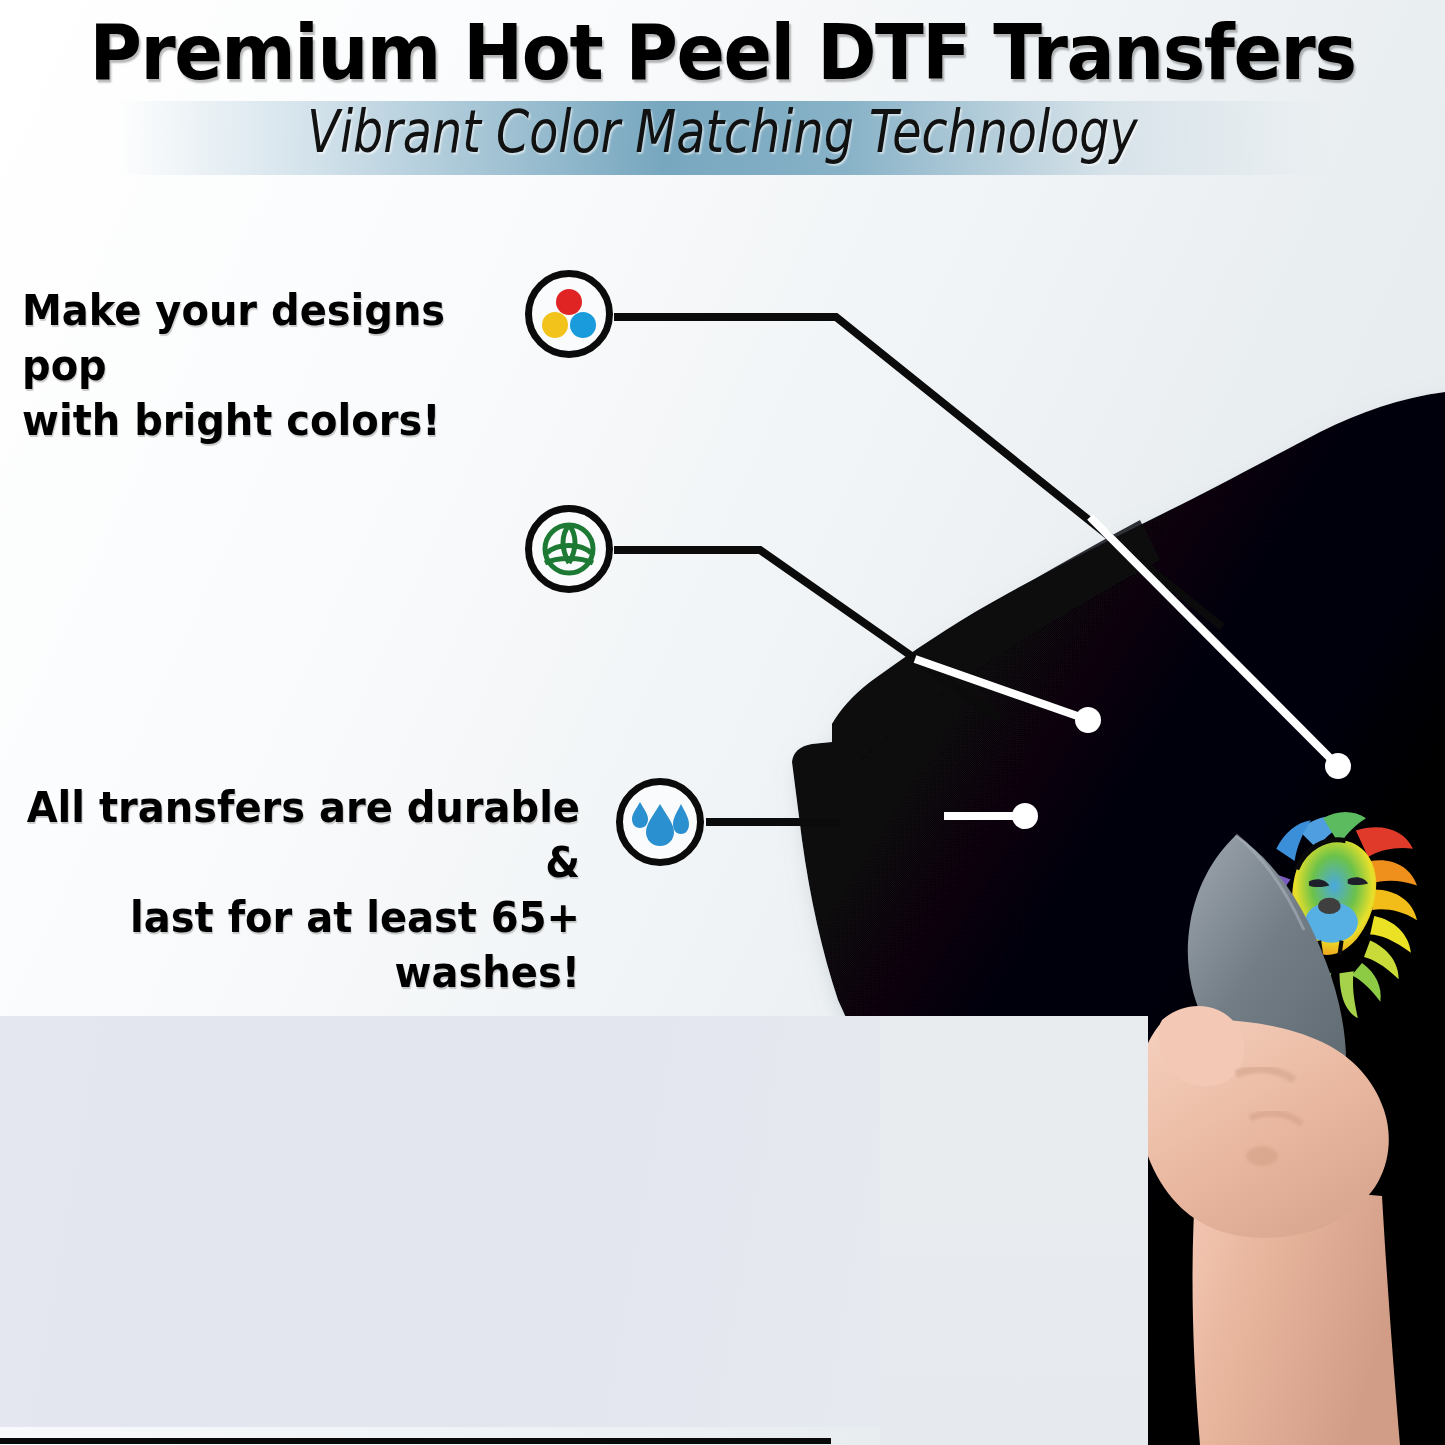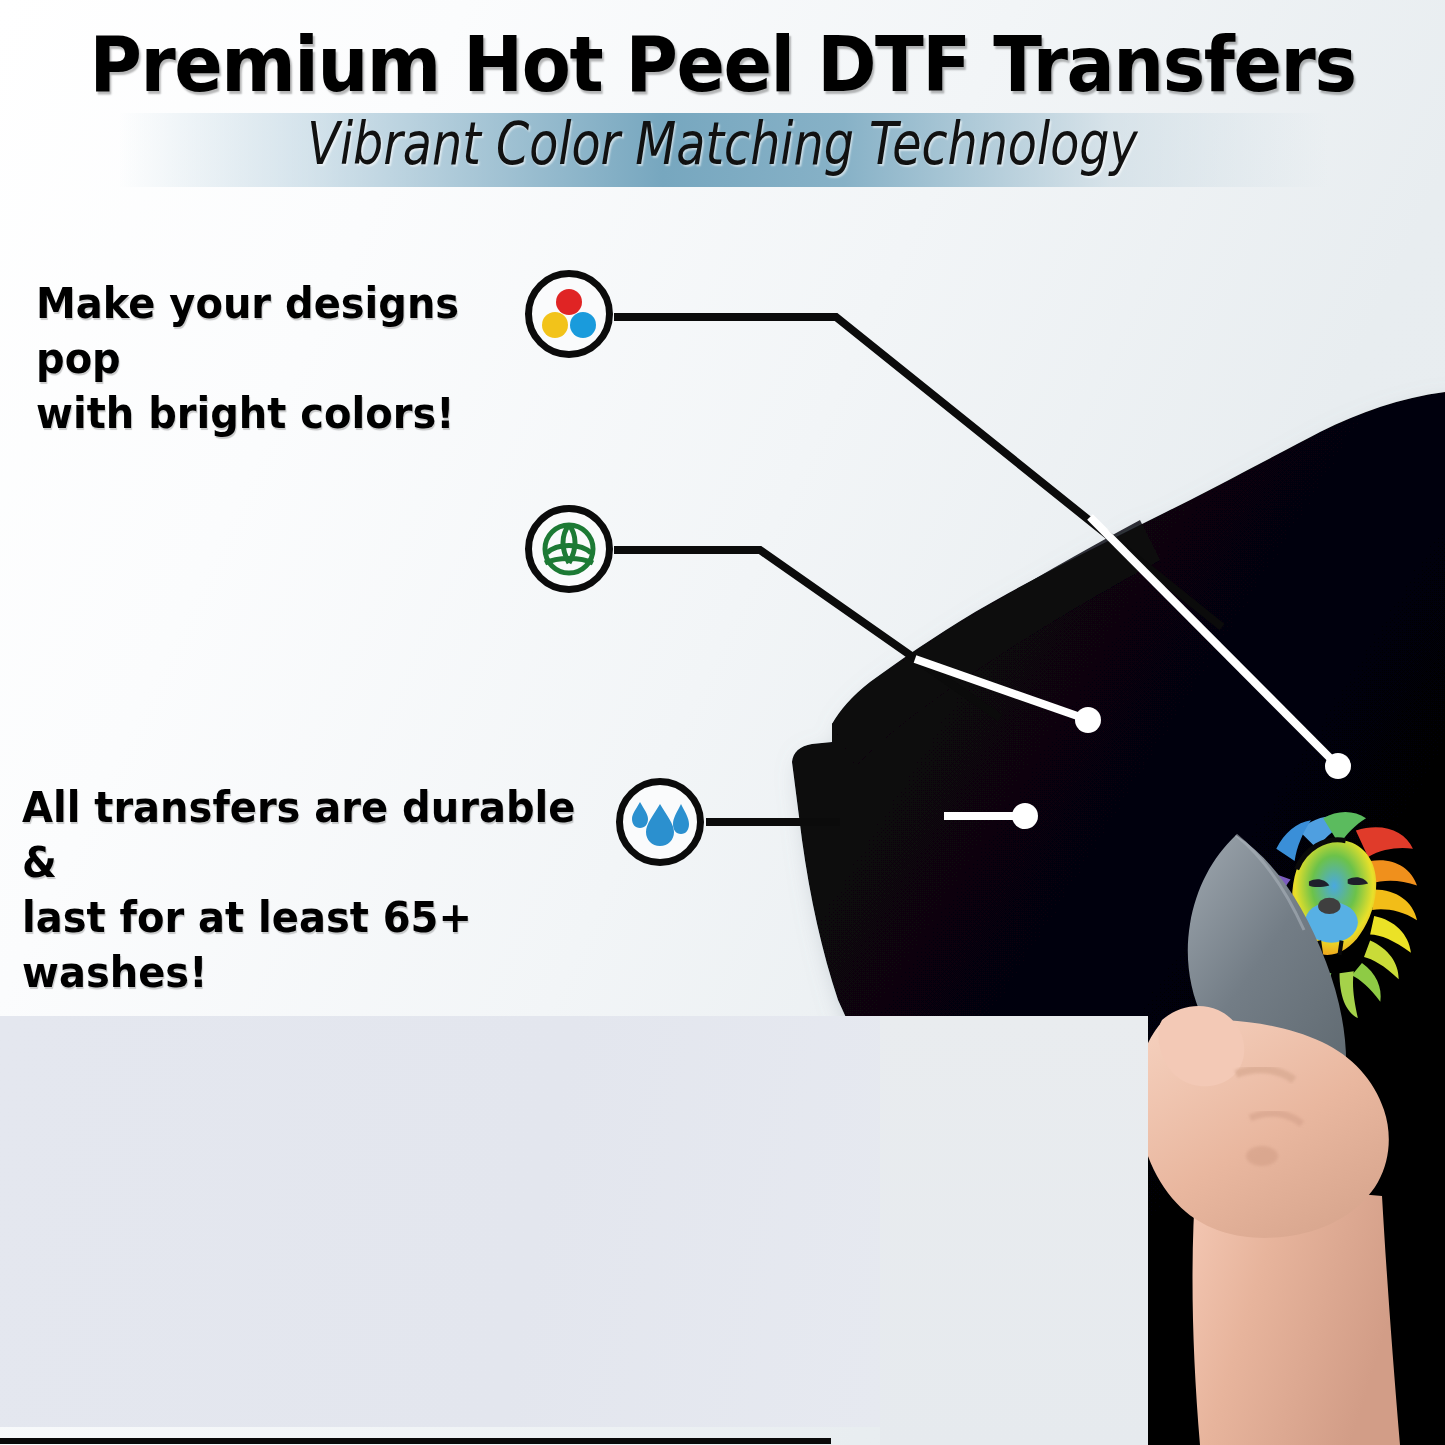--- a/index.html
+++ b/index.html
@@ -7,21 +7,21 @@
     width:1445px;height:1445px;overflow:hidden;
     font-family:"Liberation Sans", sans-serif;
     background:#ffffff;
   }
   #poster{
     position:relative;width:1445px;height:1445px;overflow:hidden;
     background:linear-gradient(115deg,#ffffff 0%,#fbfcfd 22%,#f2f5f7 48%,#e8edf0 72%,#e7ecef 100%);
   }
 
   
-  .header{position:absolute;left:0;top:12px;width:1188px;height:190px;padding-left:16px;}
+  .header{position:absolute;left:0;top:0;width:1188px;height:190px;padding-left:16px;}
   .title{
     position:absolute;left:0;top:8px;width:1445px;text-align:center;
     font-family:"DejaVu Sans","Liberation Sans",sans-serif;
     font-weight:700;font-size:76px;letter-spacing:-1.5px;color:#000;
     transform:scaleX(0.94);transform-origin:center top;
     text-shadow:2px 3px 2px rgba(0,0,0,.28);
     white-space:nowrap;
   }
   .subtitle-band{
     position:absolute;left:118px;top:101px;width:1210px;height:74px;
@@ -47,23 +47,23 @@
 
   
   .feature{position:absolute;}
   .feature .ftext{
     font-family:"DejaVu Sans","Liberation Sans",sans-serif;
     font-weight:700;font-size:43px;line-height:1.28;color:#000;
     transform:scaleX(0.93);transform-origin:left top;
     text-shadow:1px 2px 1px rgba(0,0,0,.20);
     white-space:pre-line;
   }
-  #feature-1{left:22px;top:276px;width:500px;margin-left:14px;}
+  #feature-1{left:22px;top:283px;width:500px;}
   #feature-2{left:22px;top:485px;width:480px;}
-  #feature-3{left:22px;top:780px;width:600px;}
+  #feature-3{left:22px;top:780px;width:600px;text-align:right;}
 
   
   .badge{
     position:absolute;width:88px;height:88px;border-radius:50%;
     background:#fafbfc;border:7px solid #0b0b0b;box-sizing:border-box;
     display:flex;align-items:center;justify-content:center;
   }
   #badge-colors{left:525px;top:270px;}
   #badge-material{left:525px;top:505px;}
   #badge-wash{left:616px;top:778px;}

